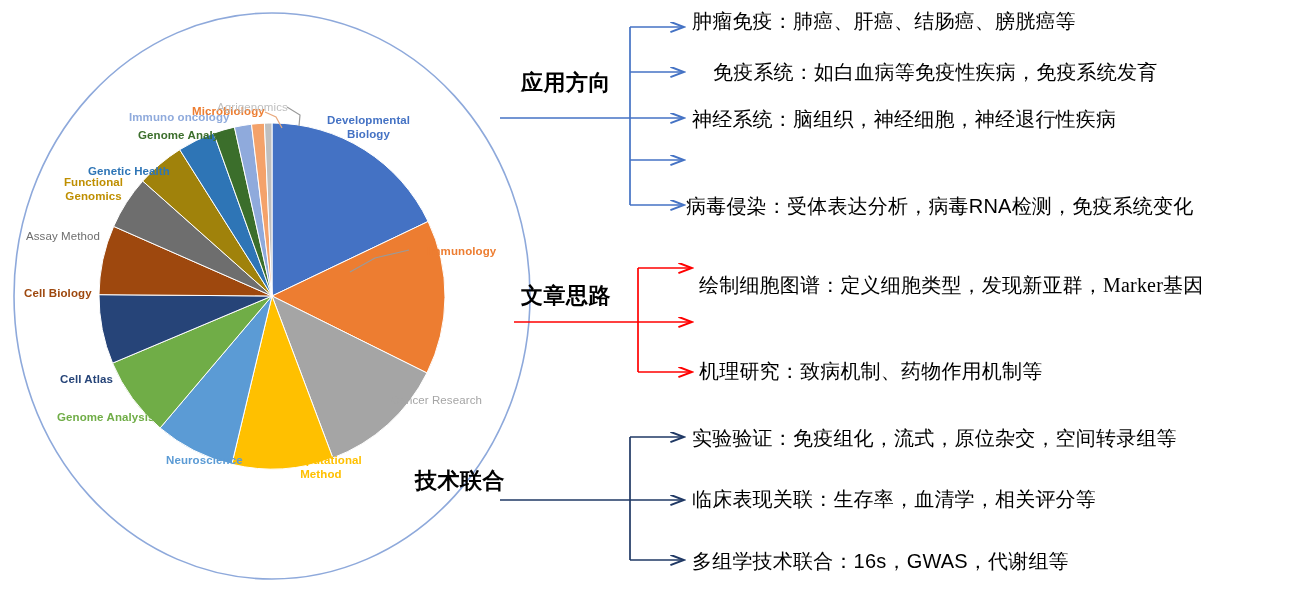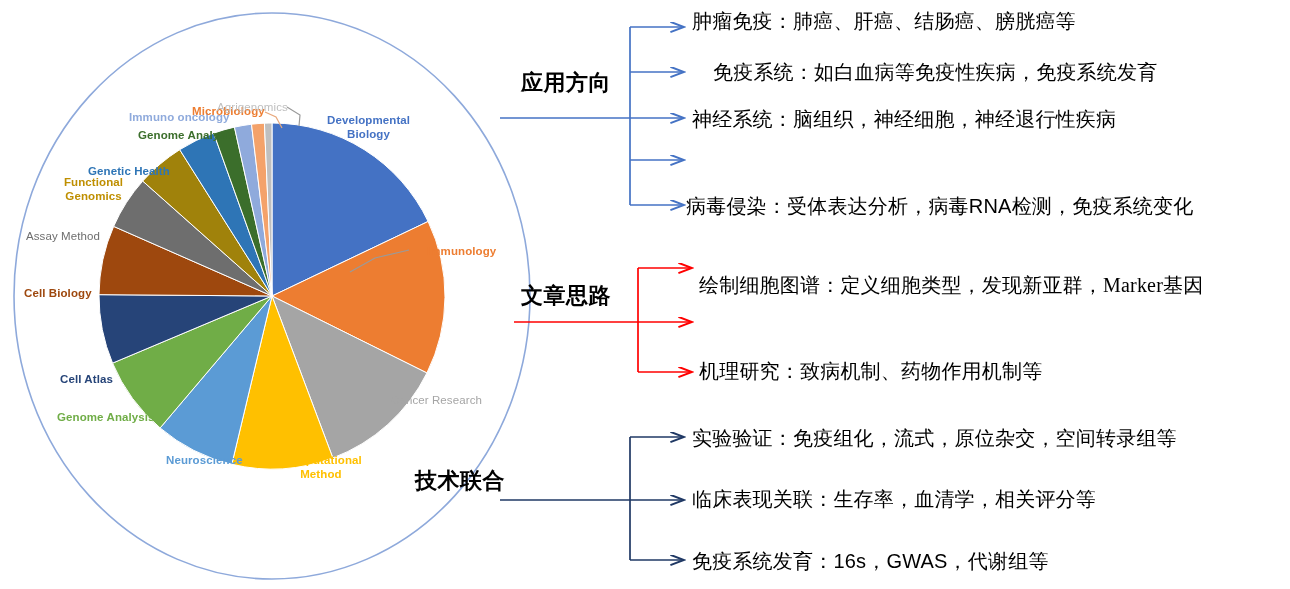--- a/index.html
+++ b/index.html
@@ -161,16 +161,16 @@
     <div class="leaf" style="left:192px;top:8px;">肿瘤免疫：肺癌、肝癌、结肠癌、膀胱癌等</div>
     <div class="leaf" style="left:192px;top:59px;margin-left:21px;">免疫系统：如白血病等免疫性疾病，免疫系统发育</div>
     <div class="leaf" style="left:192px;top:106px;">神经系统：脑组织，神经细胞，神经退行性疾病</div>
     <div class="leaf" style="left:186px;top:193px;">病毒侵染：受体表达分析，病毒RNA检测，免疫系统变化</div>
 
     <div class="leaf serif" style="left:199px;top:256px;">绘制细胞图谱：定义细胞类型，发现新亚群，Marker基因</div>
     <div class="leaf" style="left:199px;top:358px;">机理研究：致病机制、药物作用机制等</div>
 
     <div class="leaf" style="left:192px;top:425px;">实验验证：免疫组化，流式，原位杂交，空间转录组等</div>
     <div class="leaf" style="left:192px;top:486px;">临床表现关联：生存率，血清学，相关评分等</div>
-    <div class="leaf" style="left:192px;top:548px;">免疫系统发育：16s，GWAS，代谢组等</div>
+    <div class="leaf" style="left:192px;top:548px;">多组学技术联合：16s，GWAS，代谢组等</div>
   </div>
 
 </div>
 
 </body></html>

